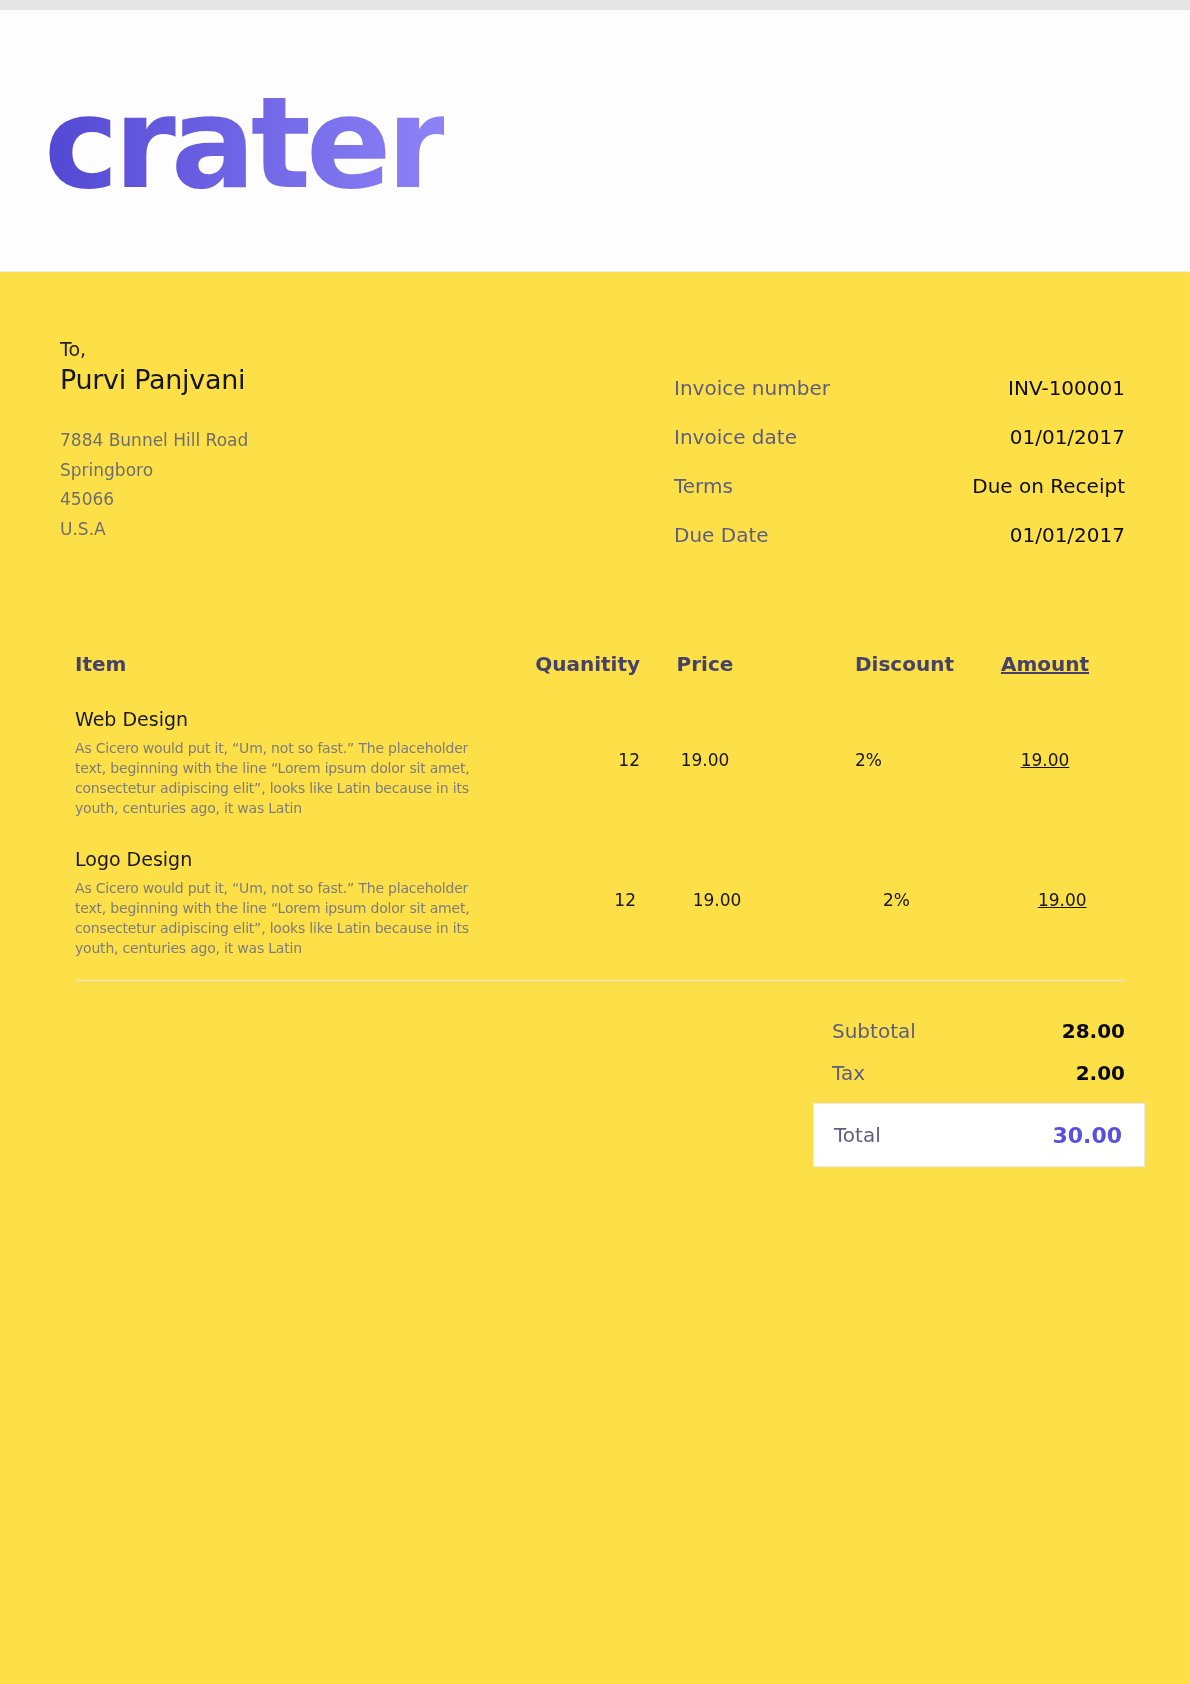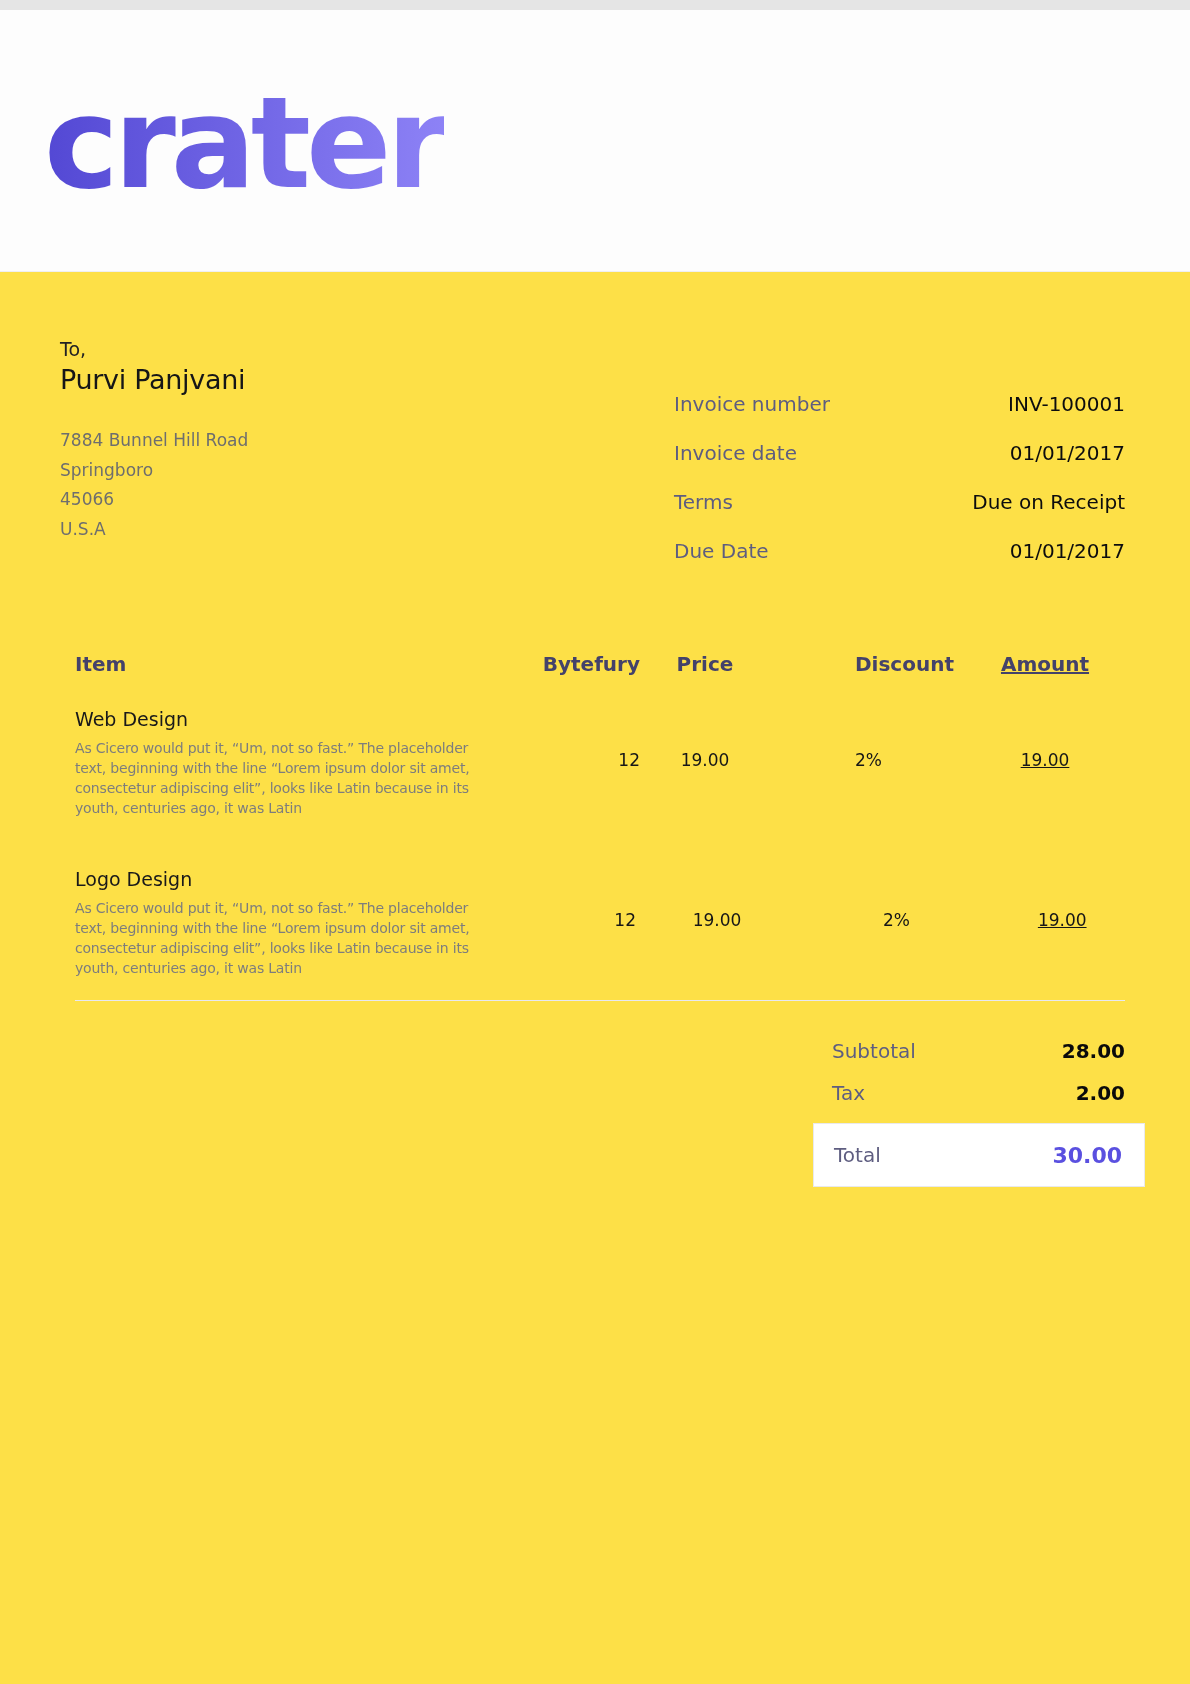--- a/index.html
+++ b/index.html
@@ -19,34 +19,34 @@
       -webkit-background-clip:text;background-clip:text;color:transparent;}
   }
   .company{position:absolute;left:843px;top:38px;}
   .company-name{font-size:26px;font-weight:700;color:#151516;letter-spacing:-0.3px;margin-bottom:18px;}
   .company-addr .addr-line{font-size:16.5px;line-height:29px;color:var(--gray);letter-spacing:-0.1px;}
   .customer{position:absolute;left:60px;top:336px;}
   .customer-to{font-size:19px;color:#222224;line-height:26px;}
   .customer-name{font-size:27px;color:#161617;line-height:36px;letter-spacing:-0.3px;}
   .customer-addr{margin-top:6px;}
   .customer-addr .addr-line{font-size:17px;line-height:29.5px;color:#6e6e6e;}
-  .meta{position:absolute;left:674px;top:364px;width:451px;text-align:center;}
+  .meta{position:absolute;left:674px;top:348px;width:451px;text-align:center;}
   .meta-row{display:flex;justify-content:space-between;align-items:baseline;margin-bottom:25px;}
   .meta-label{font-size:20px;color:var(--label);}
   .meta-value{font-size:20px;color:#0c0c0e;font-weight:500;}
   .items{position:absolute;left:75px;top:650px;width:1050px;}
   .thead-row{display:flex;font-size:20px;font-weight:700;color:var(--thead);line-height:28px;}
   .col-item{width:430px;}
   .col-qty{width:135px;text-align:right;}
   .col-price{width:130px;text-align:center;}
   .col-disc{width:195px;text-align:left;padding-left:85px;}
   .col-amt{width:160px;text-align:center;text-decoration:underline;}
   .item-row{display:flex;}
   .row-1{margin-top:28px;}
-  .row-gap{margin-top:48px;gap:30px;}
+  .row-gap{margin-top:28px;gap:30px;}
   .item-name{font-size:19px;color:#19191a;line-height:26px;}
   .item-desc{font-size:14px;line-height:20px;color:var(--desc);width:425px;margin-top:6px;letter-spacing:-0.2px;}
   .cell-num{font-size:17px;color:#161617;padding-top:44px;}
   .table-divider{margin-top:22px;height:1px;background:var(--divider);width:100%;}
   .totals{margin-left:auto;width:293px;margin-top:38px;}
   .totals-row{display:flex;justify-content:space-between;align-items:baseline;}
   .totals-row + .totals-row{margin-top:18px;}
   .totals-label{font-size:20px;color:var(--label);}
   .totals-value{font-size:20px;font-weight:600;color:#0a0a0b;}
   .total-box{margin-left:auto;margin-right:-20px;margin-top:18px;width:332px;height:64px;
@@ -91,21 +91,21 @@
     </div>
       <div class="meta-row">
       <span class="meta-label">Due Date</span>
       <span class="meta-value">01/01/2017</span>
     </div>
     </section>
 
   <section class="items">
     <div class="thead-row">
       <div class="col-item">Item</div>
-      <div class="col-qty">Bytefury</div>
+      <div class="col-qty">Quanitity</div>
       <div class="col-price">Price</div>
       <div class="col-disc">Discount</div>
       <div class="col-amt">Amount</div>
     </div>
 
     <div>
         <div class="item-row row-1">
         <div class="col-item">
           <div class="item-name">Web Design</div>
           <div class="item-desc">As Cicero would put it, “Um, not so fast.” The placeholder text, beginning with the line “Lorem ipsum dolor sit amet, consectetur adipiscing elit”, looks like Latin because in its youth, centuries ago, it was Latin</div>

